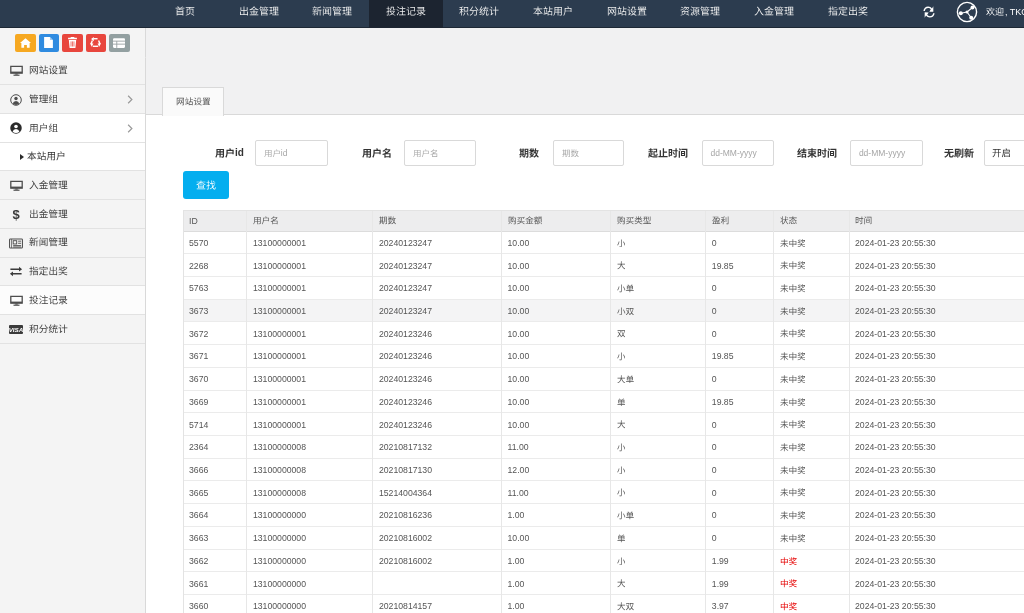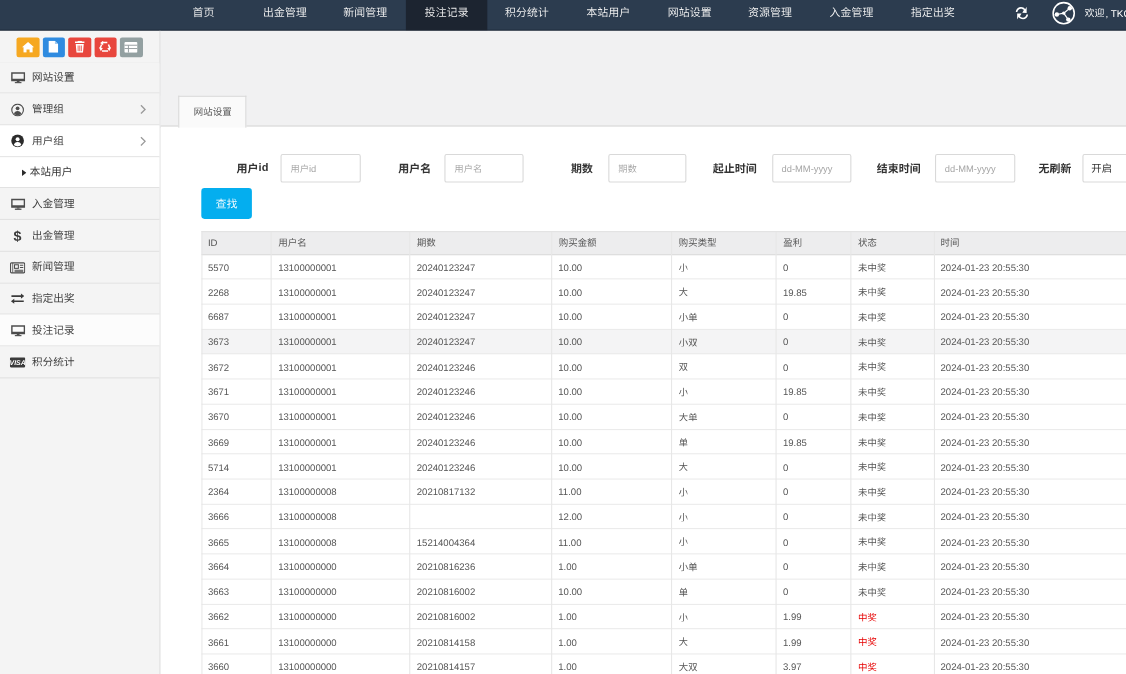--- a/index.html
+++ b/index.html
@@ -632,21 +632,21 @@
             <use href="#c4E2D" x="1000"></use>
             <use href="#c5956" x="2000"></use>
           </g>
         </svg>
       </div>
       <div class="abs fx" style="left:666.0px;top:44.72px;width:245.5px;height:22.72px;padding-left:6.5px">
         <span style="color:#555;font-size:8.7px">2024-01-23 20:55:30</span>
       </div>
       <div class="abs" style="left:0;top:67.44px;width:911.5px;height:22.72px;border-bottom:1px solid #ebebeb"></div>
       <div class="abs fx" style="left:0.0px;top:67.44px;width:63.9px;height:22.72px;padding-left:6.5px">
-        <span style="color:#555;font-size:8.7px">6687</span>
+        <span style="color:#555;font-size:8.7px">5763</span>
       </div>
       <div class="abs fx" style="left:63.9px;top:67.44px;width:126.0px;height:22.72px;padding-left:6.5px">
         <span style="color:#555;font-size:8.7px">13100000001</span>
       </div>
       <div class="abs fx" style="left:189.9px;top:67.44px;width:128.6px;height:22.72px;padding-left:6.5px">
         <span style="color:#555;font-size:8.7px">20240123247</span>
       </div>
       <div class="abs fx" style="left:318.5px;top:67.44px;width:109.3px;height:22.72px;padding-left:6.5px">
         <span style="color:#555;font-size:8.7px">10.00</span>
       </div>
@@ -919,20 +919,23 @@
       </div>
       <div class="abs fx" style="left:666.0px;top:226.48px;width:245.5px;height:22.72px;padding-left:6.5px">
         <span style="color:#555;font-size:8.7px">2024-01-23 20:55:30</span>
       </div>
       <div class="abs" style="left:0;top:249.20px;width:911.5px;height:22.72px;border-bottom:1px solid #ebebeb"></div>
       <div class="abs fx" style="left:0.0px;top:249.20px;width:63.9px;height:22.72px;padding-left:6.5px">
         <span style="color:#555;font-size:8.7px">3666</span>
       </div>
       <div class="abs fx" style="left:63.9px;top:249.20px;width:126.0px;height:22.72px;padding-left:6.5px">
         <span style="color:#555;font-size:8.7px">13100000008</span>
+      </div>
+      <div class="abs fx" style="left:189.9px;top:249.20px;width:128.6px;height:22.72px;padding-left:6.5px">
+        <span style="color:#555;font-size:8.7px">20210817130</span>
       </div>
       <div class="abs fx" style="left:318.5px;top:249.20px;width:109.3px;height:22.72px;padding-left:6.5px">
         <span style="color:#555;font-size:8.7px">12.00</span>
       </div>
       <div class="abs fx" style="left:427.8px;top:249.20px;width:95.0px;height:22.72px;padding-left:6.5px">
         <svg width="8.6" height="8.6">
           <g fill="#555" transform="translate(0,7.57) scale(0.00860,-0.00860)">
             <use href="#c5C0F"></use>
           </g>
         </svg>
@@ -1091,23 +1094,20 @@
       </div>
       <div class="abs fx" style="left:666.0px;top:340.08px;width:245.5px;height:22.72px;padding-left:6.5px">
         <span style="color:#555;font-size:8.7px">2024-01-23 20:55:30</span>
       </div>
       <div class="abs" style="left:0;top:362.80px;width:911.5px;height:22.72px;border-bottom:1px solid #ebebeb"></div>
       <div class="abs fx" style="left:0.0px;top:362.80px;width:63.9px;height:22.72px;padding-left:6.5px">
         <span style="color:#555;font-size:8.7px">3661</span>
       </div>
       <div class="abs fx" style="left:63.9px;top:362.80px;width:126.0px;height:22.72px;padding-left:6.5px">
         <span style="color:#555;font-size:8.7px">13100000000</span>
-      </div>
-      <div class="abs fx" style="left:189.9px;top:362.80px;width:128.6px;height:22.72px;padding-left:6.5px">
-        <span style="color:#555;font-size:8.7px">20210814158</span>
       </div>
       <div class="abs fx" style="left:318.5px;top:362.80px;width:109.3px;height:22.72px;padding-left:6.5px">
         <span style="color:#555;font-size:8.7px">1.00</span>
       </div>
       <div class="abs fx" style="left:427.8px;top:362.80px;width:95.0px;height:22.72px;padding-left:6.5px">
         <svg width="8.6" height="8.6">
           <g fill="#555" transform="translate(0,7.57) scale(0.00860,-0.00860)">
             <use href="#c5927"></use>
           </g>
         </svg>

